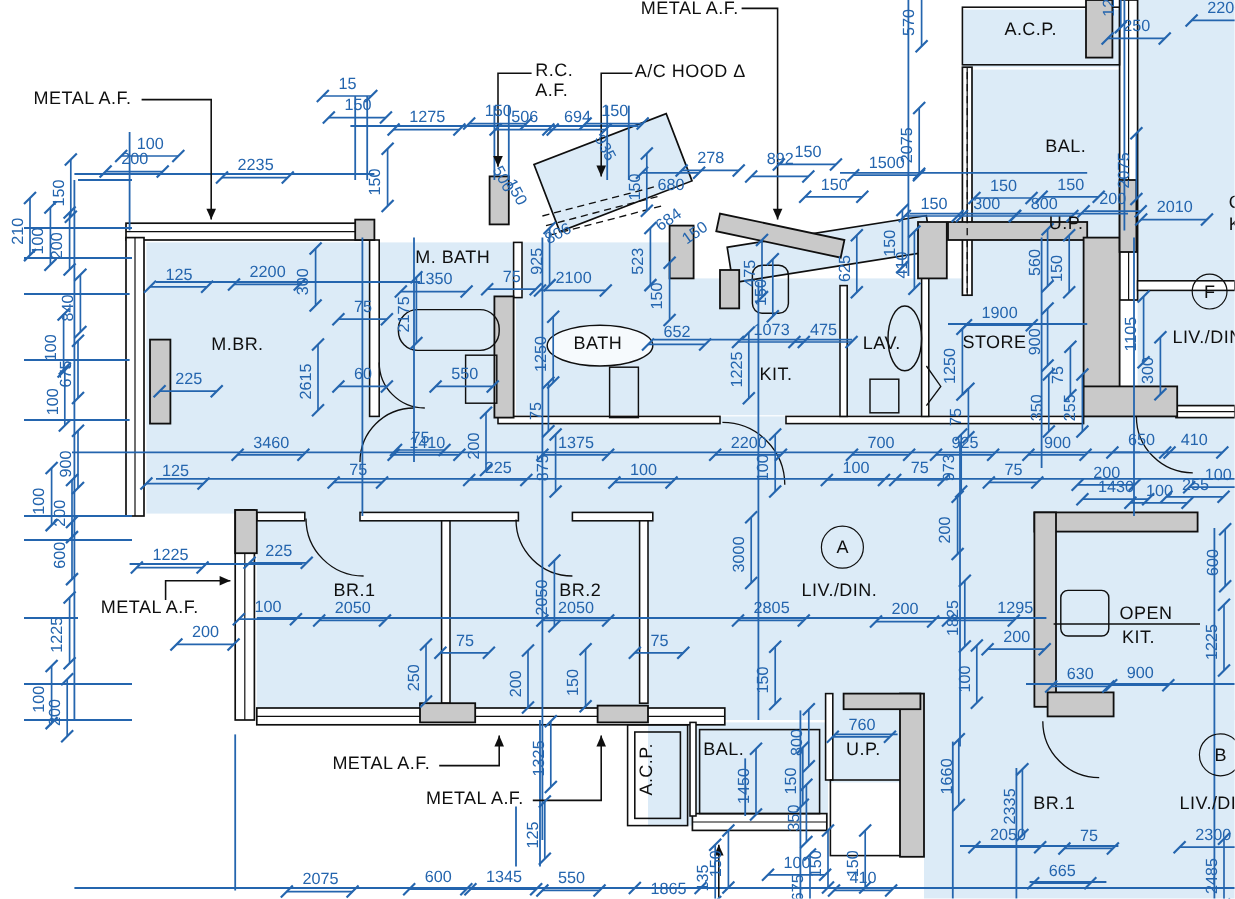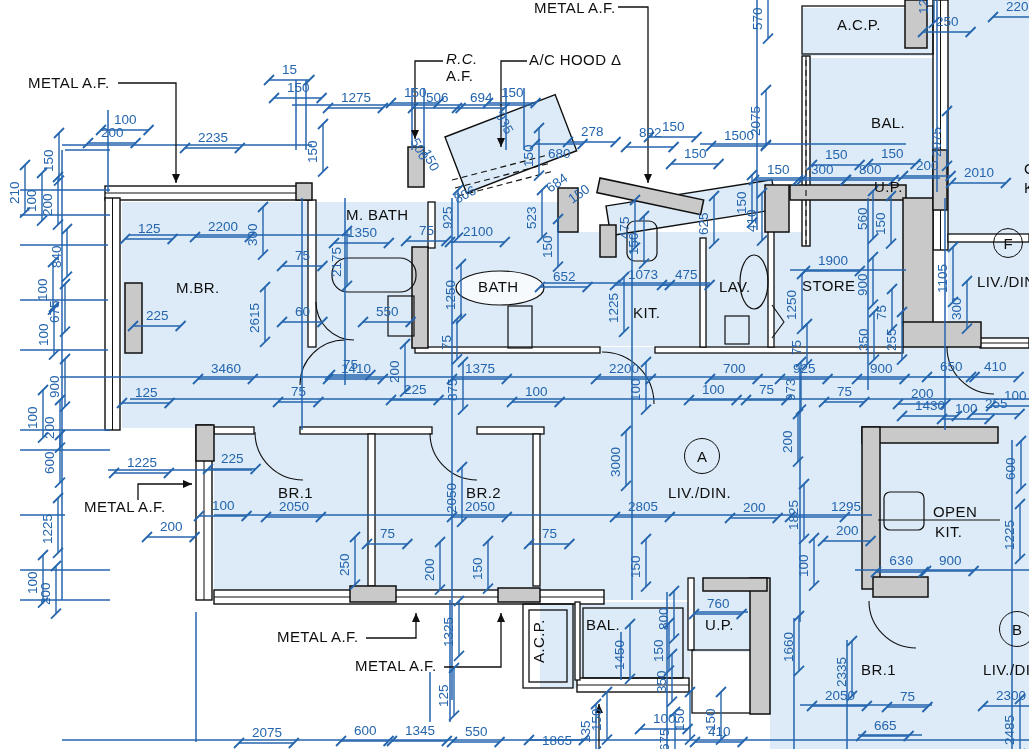--- a/index.html
+++ b/index.html
@@ -793,21 +793,21 @@
       <div class="dim rot" style="left: 423px; top: 580.6px;">200</div>
       <div class="dim rot" style="left: 338px; top: 575.6px;">250</div>
       <div class="dim rot" style="left: 629px; top: 577.6px;">150</div>
       <div class="dim rot" style="left: 781px; top: 452.6px;">200</div>
       <div class="dim" style="left: 743px; top: 501px;">200</div>
       <div class="dim rot" style="left: 787px; top: 529.8px;">1825</div>
       <div class="dim" style="left: 803px; top: 500px; margin-left: 28px;">1295</div>
       <div class="dim" style="left: 836px; top: 524px;">200</div>
       <div class="dim rot" style="left: 1004px; top: 479.6px;">600</div>
       <div class="dim rot" style="left: 1003px; top: 549.8px;">1225</div>
-      <div class="dim" style="left: 889px; top: 555px; font-family: Liberation Mono, monospace;">630</div>
+      <div class="dim" style="left: 889px; top: 555px;">630</div>
       <div class="dim" style="left: 939px; top: 554px;">900</div>
       <div class="dim rot" style="left: 797px; top: 576.6px;">100</div>
       <div class="dim rot" style="left: 442px; top: 646.8px;">1325</div>
       <div class="dim rot" style="left: 437px; top: 706.6px;">125</div>
       <div class="dim rot" style="left: 613px; top: 669.8px;">1450</div>
       <div class="dim rot" style="left: 657px; top: 629.6px;">800</div>
       <div class="dim rot" style="left: 652px; top: 661.6px;">150</div>
       <div class="dim rot" style="left: 655px; top: 692.6px;">350</div>
       <div class="dim rot" style="left: 673px; top: 730.6px;">150</div>
       <div class="dim" style="left: 707px; top: 597px;">760</div>
@@ -824,21 +824,21 @@
       <div class="dim rot" style="left: 590px; top: 730.6px;">150</div>
       <div class="dim" style="left: 252px; top: 726px;">2075</div>
       <div class="dim" style="left: 354px; top: 724px;">600</div>
       <div class="dim" style="left: 405px; top: 724px;">1345</div>
       <div class="dim" style="left: 465px; top: 725px;">550</div>
       <div class="dim" style="left: 542px; top: 734px;">1865</div>
       <div class="dim" style="left: 653px; top: 712px;">100</div>
       <div class="dim rot" style="left: 658px; top: 750.6px;">675</div>
       <div class="lbl" style="left: 28px; top: 75px;">METAL A.F.</div>
       <div class="lbl" style="left: 534px; top: 0px;">METAL A.F.</div>
-      <div class="lbl" style="left: 446px; top: 51px; font-style: italic;">R.C.</div>
+      <div class="lbl" style="left: 446px; top: 51px;">R.C.</div>
       <div class="lbl" style="left: 446px; top: 68px;">A.F.</div>
       <div class="lbl" style="left: 529px; top: 52px;">A/C HOOD Δ</div>
       <div class="lbl" style="left: 837px; top: 17px;">A.C.P.</div>
       <div class="lbl" style="left: 871px; top: 115px;">BAL.</div>
       <div class="lbl" style="left: 874px; top: 179px;">U.P.</div>
       <div class="lbl" style="left: 346px; top: 207px;">M. BATH</div>
       <div class="lbl" style="left: 176px; top: 280px;">M.BR.</div>
       <div class="lbl" style="left: 478px; top: 279px;">BATH</div>
       <div class="lbl" style="left: 633px; top: 305px;">KIT.</div>
       <div class="lbl" style="left: 719px; top: 279px;">LAV.</div>

